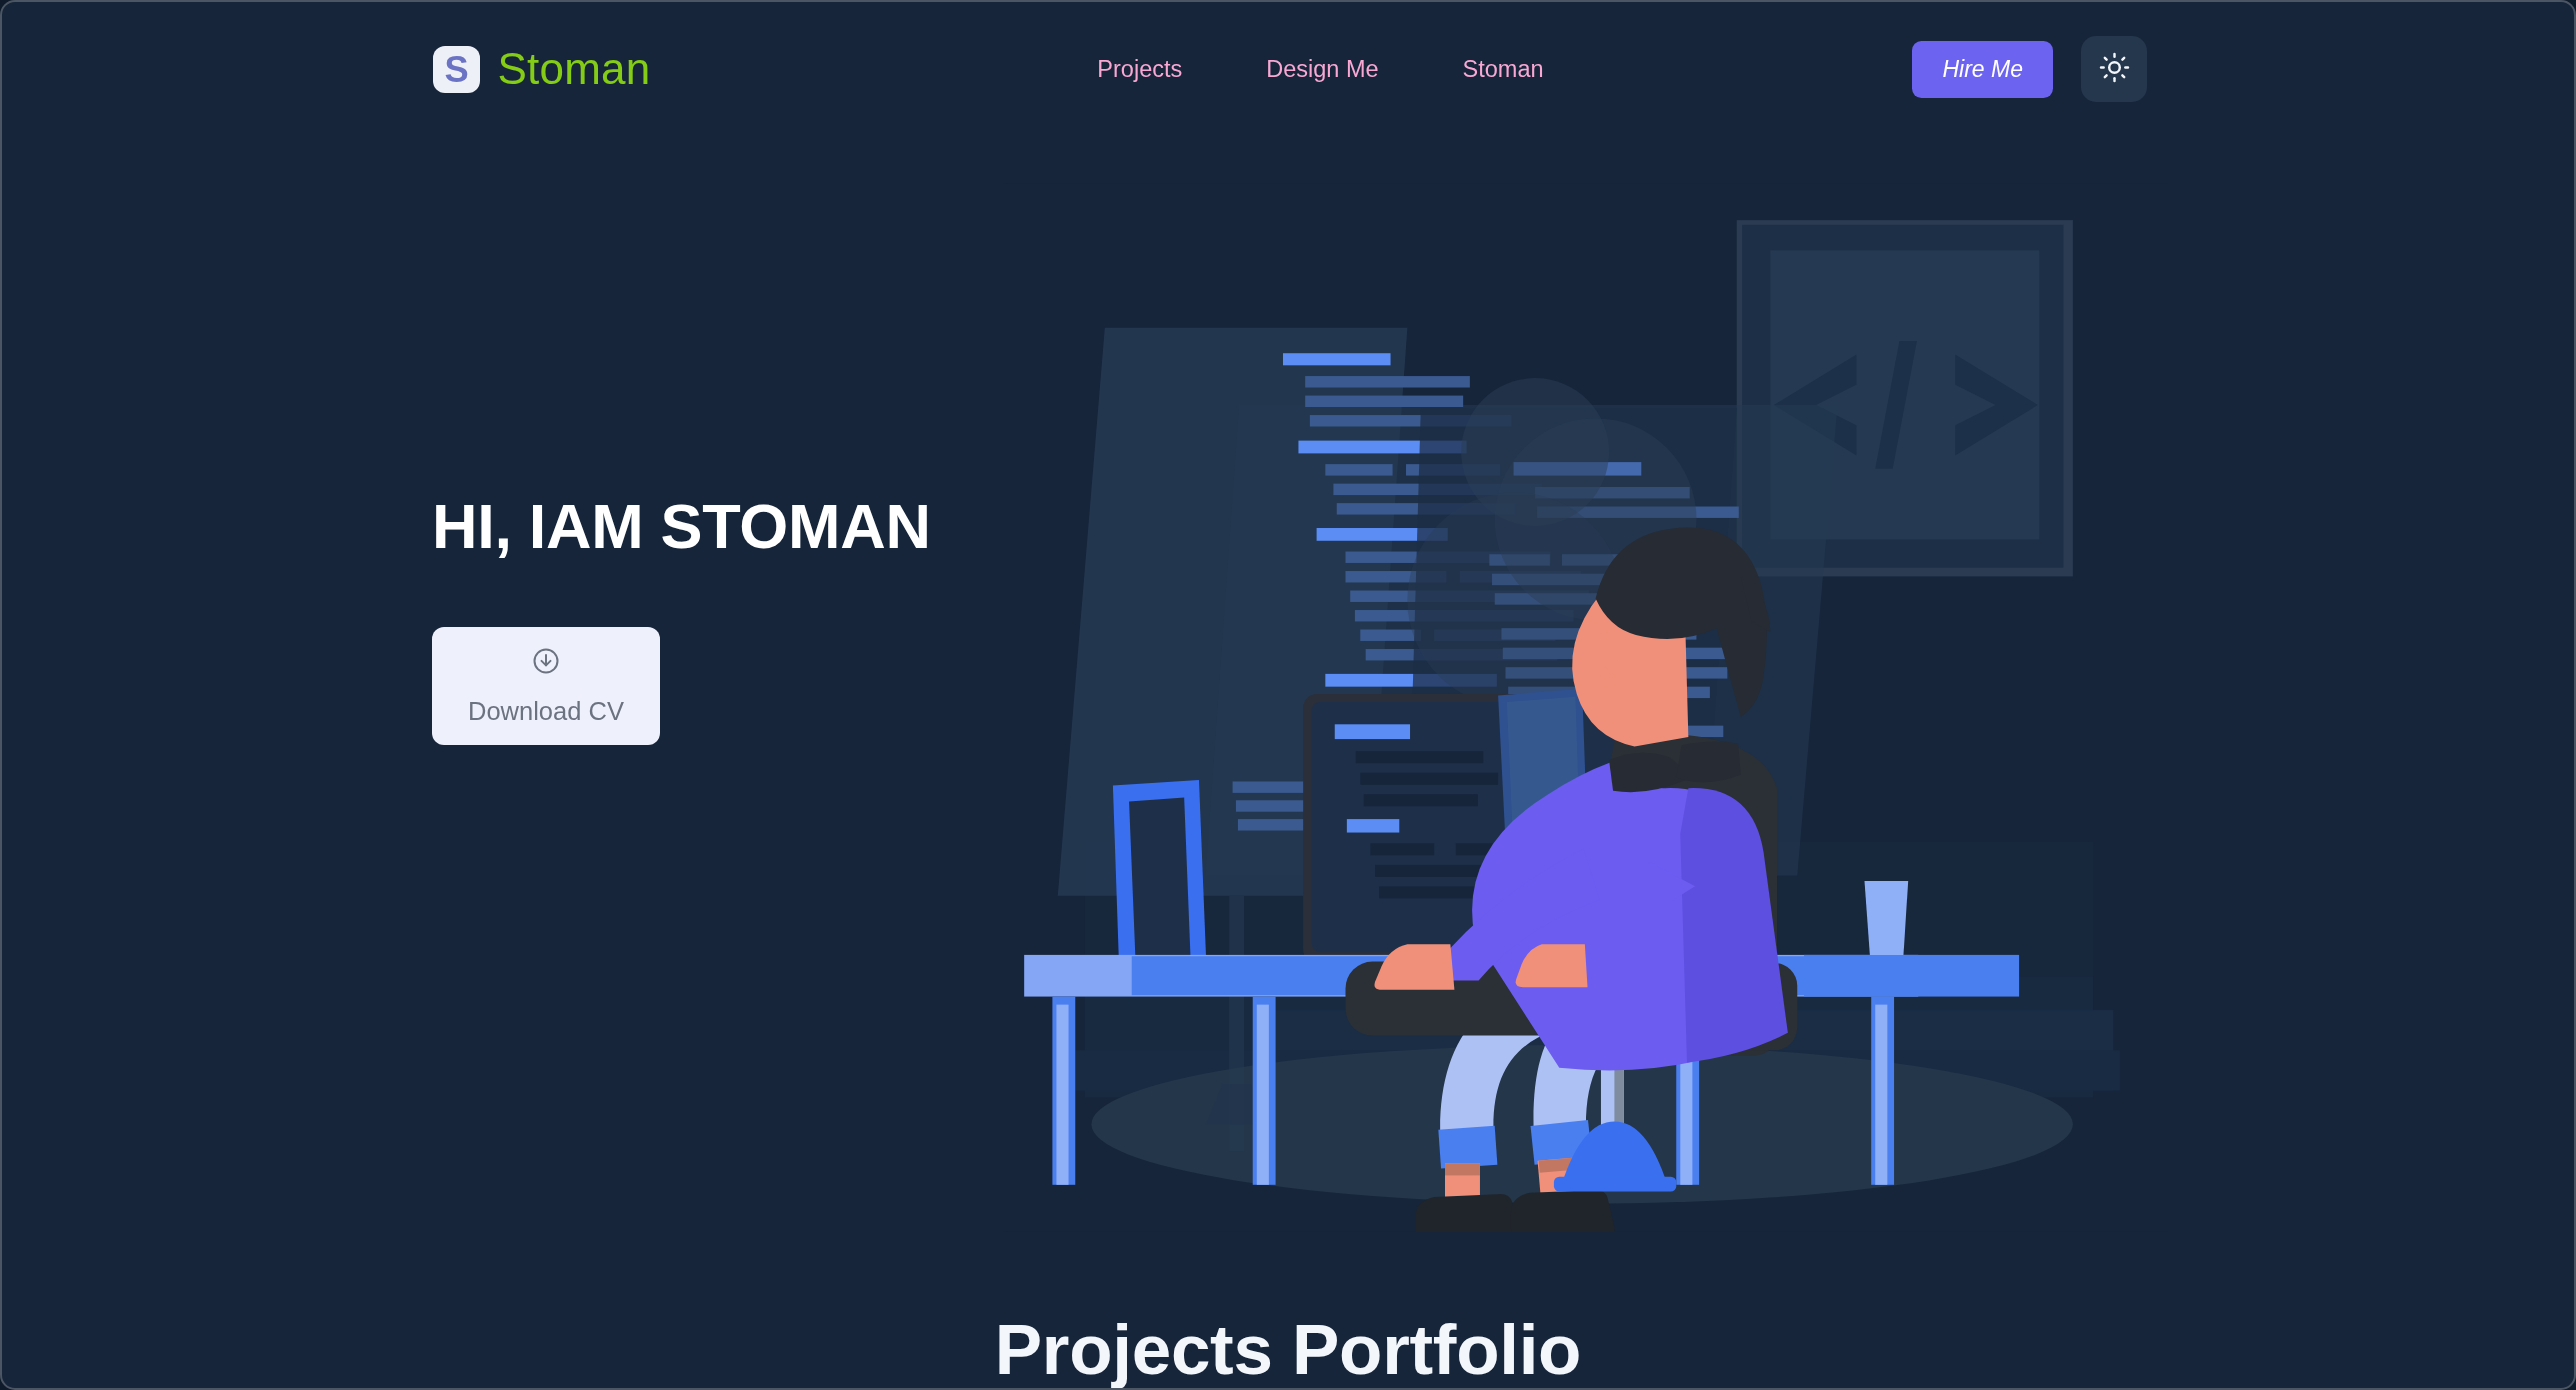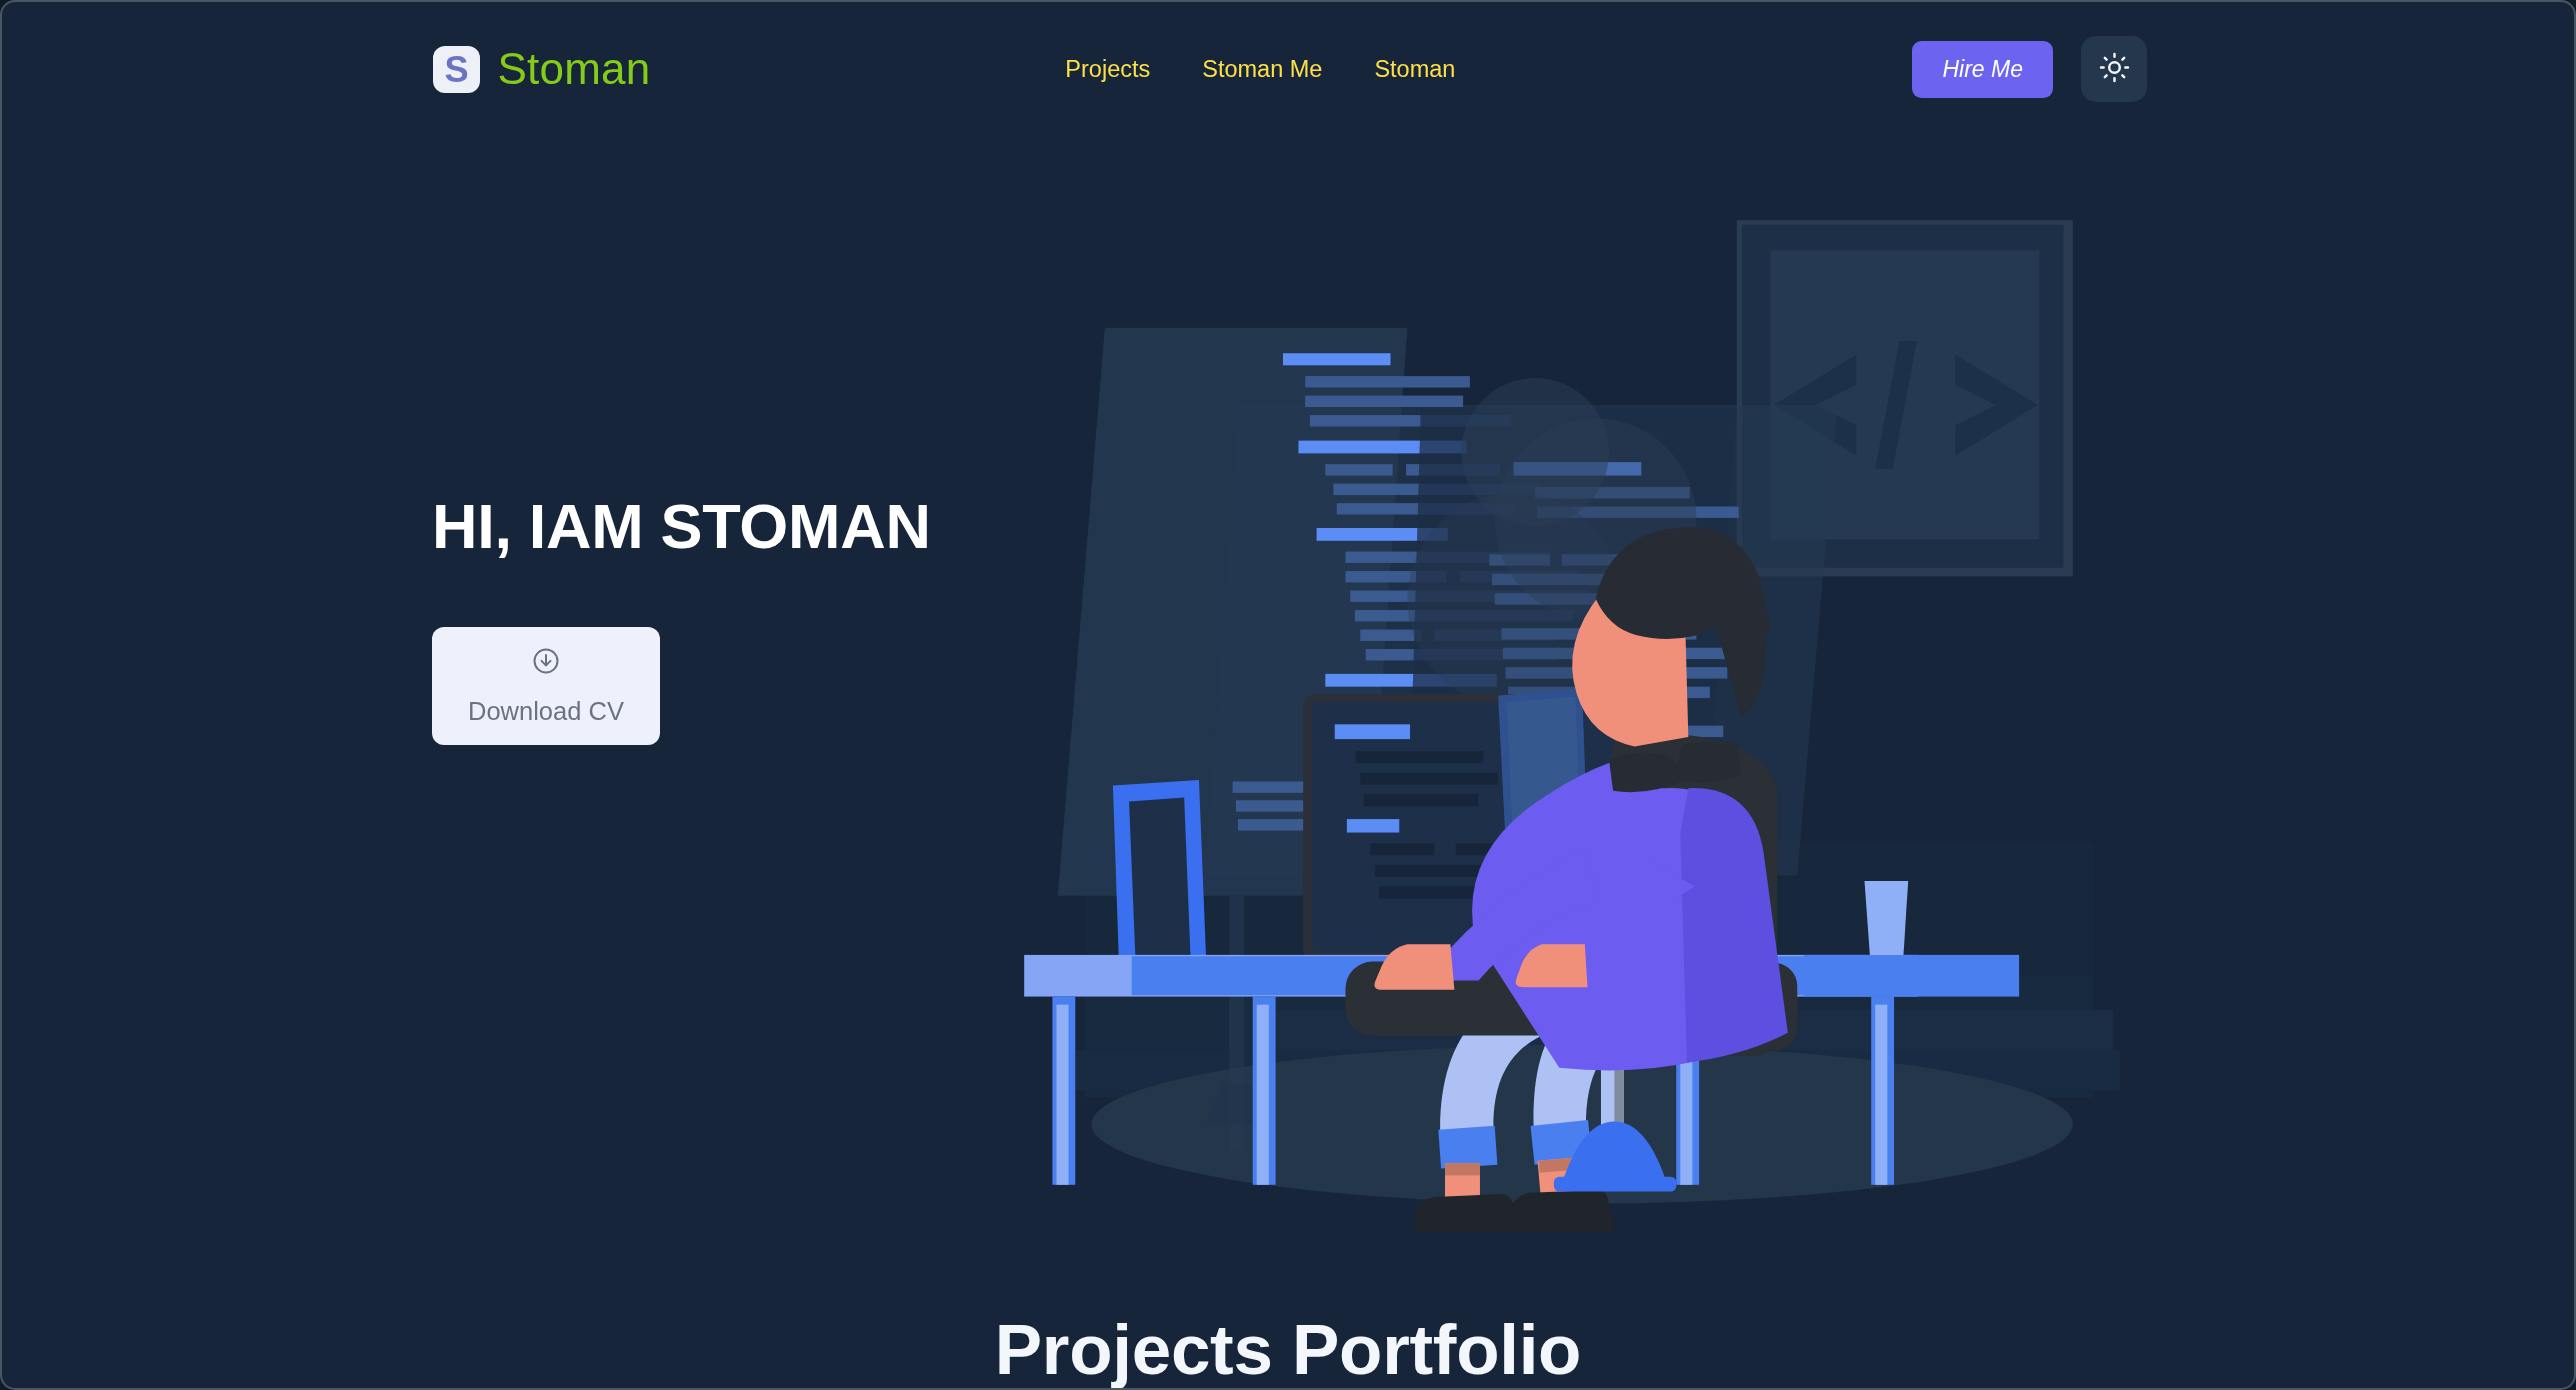--- a/index.html
+++ b/index.html
@@ -44,26 +44,27 @@
     font-weight:400;
     letter-spacing:0.2px;
     white-space:nowrap;
   }
 
   #nav-links {
     display:flex; align-items:center; gap:52px;
     margin-left:415px;
   }
   .nav-link {
-    color:#fde047;
+    color:#f9a8d4;
     font-size:23.5px;
     font-weight:400;
     text-decoration:none;
     white-space:nowrap;
     cursor:pointer;
+    margin-left:32px;
   }
 
   #nav-actions {
     display:flex; align-items:center; gap:28px;
     margin-left:auto;
     margin-right:360px;
   }
   #hire-me-btn {
     background:#6c63f1;
     color:#ffffff;
@@ -168,21 +169,21 @@
       <span id="logo-mark">
         <svg width="47" height="47" viewBox="0 0 70 70" aria-hidden="true">
           <text x="35" y="53" text-anchor="middle" font-family="Liberation Sans, sans-serif" font-size="54" font-weight="700" fill="#6b73c4">S</text>
         </svg>
       </span>
       <span id="brand-name">Stoman</span>
     </div>
 
     <div id="nav-links">
       <a class="nav-link" href="#">Projects</a>
-      <a class="nav-link" href="#">Stoman Me</a>
+      <a class="nav-link" href="#">Design Me</a>
       <a class="nav-link" href="#">Stoman</a>
     </div>
 
     <div id="nav-actions">
       <button id="hire-me-btn">Hire Me</button>
       <button id="theme-toggle">
         <span>
           <svg width="31" height="31" viewBox="0 0 24 24" fill="none" stroke="#f2f5fa" stroke-width="1.9" stroke-linecap="round" aria-hidden="true">
             <circle cx="12" cy="12" r="4.1"></circle>
             <line x1="12" y1="1.6" x2="12" y2="3.6"></line>

